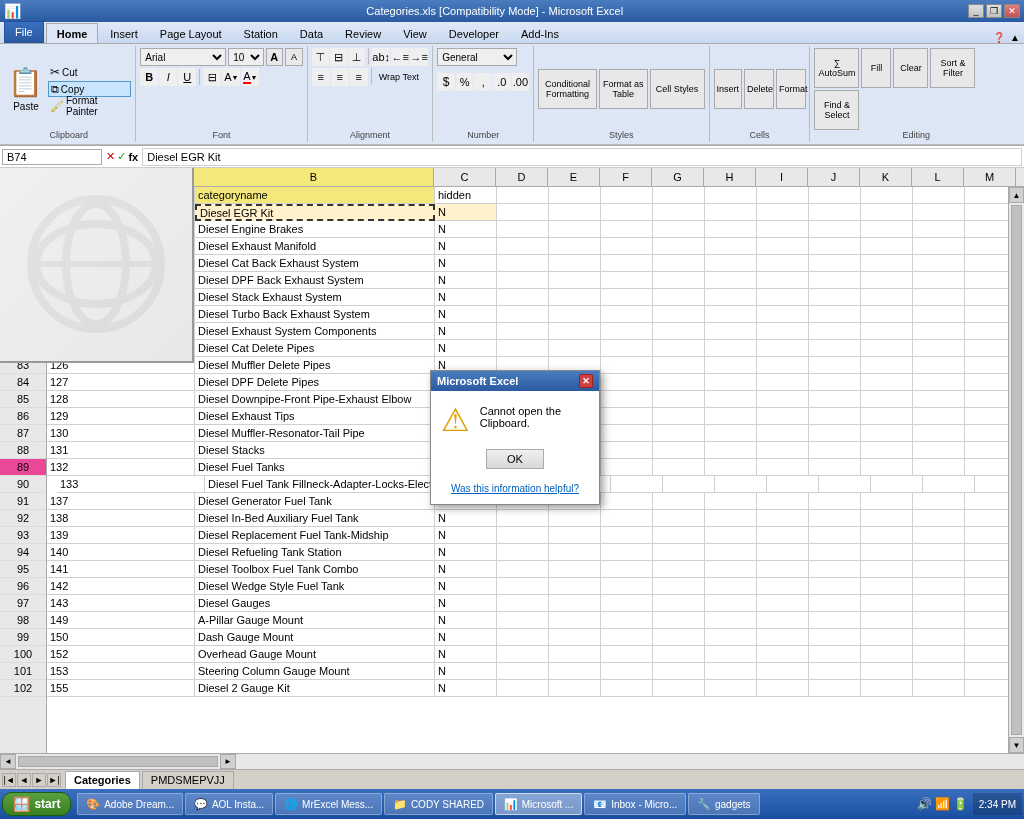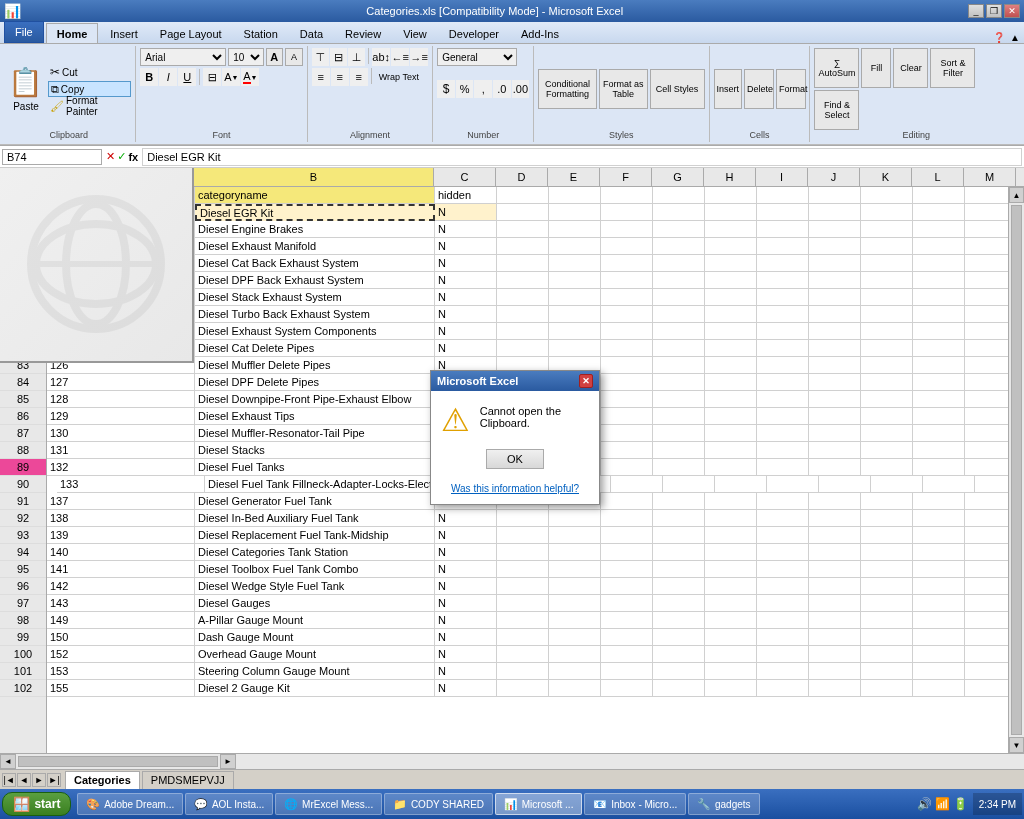--- a/index.html
+++ b/index.html
@@ -224,21 +224,21 @@
               <button class="format-btn">≡</button>
               <button class="format-btn">≡</button>
               <div style="width:1px;background:#bbb;margin:0 2px;height:16px;"></div>
               <button style="font-size:9px;padding:1px 3px;border:1px solid transparent;cursor:pointer;background:transparent;">Wrap Text</button>
             </div>
           </div>
           <div style="font-size:9px;color:#444;text-align:center;">Alignment</div>
         </div>
 
         <div style="display:flex; flex-direction:column; border-right:1px solid #bbb; padding:2px 4px; min-width:90px;">
-          <div style="display:flex; flex-direction:column; gap:14px; flex:1;">
+          <div style="display:flex; flex-direction:column; gap:7px; flex:1;">
             <div>
               <select style="width:80px;height:18px;font-size:10px;border:1px solid #aaa;">
                 <option>General</option>
               </select>
             </div>
             <div style="display:flex; align-items:center; gap:1px; font-size:11px;">
               <button class="format-btn" style="font-size:12px;">$</button>
               <button class="format-btn" style="font-size:11px;">%</button>
               <button class="format-btn" style="font-size:11px;">,</button>
               <button class="format-btn" style="font-size:11px;">.0</button>
@@ -669,21 +669,21 @@
                 <div style="border-right: 1px solid rgb(208, 208, 208); border-bottom: 1px solid rgb(208, 208, 208); font-size: 11px; padding: 1px 3px; white-space: nowrap; overflow: hidden; height: 17px; min-height: 17px; display: flex; align-items: center; width: 52px; min-width: 52px;"></div>
                 <div style="border-right: 1px solid rgb(208, 208, 208); border-bottom: 1px solid rgb(208, 208, 208); font-size: 11px; padding: 1px 3px; white-space: nowrap; overflow: hidden; height: 17px; min-height: 17px; display: flex; align-items: center; width: 52px; min-width: 52px;"></div>
                 <div style="border-right: 1px solid rgb(208, 208, 208); border-bottom: 1px solid rgb(208, 208, 208); font-size: 11px; padding: 1px 3px; white-space: nowrap; overflow: hidden; height: 17px; min-height: 17px; display: flex; align-items: center; width: 52px; min-width: 52px;"></div>
                 <div style="border-right: 1px solid rgb(208, 208, 208); border-bottom: 1px solid rgb(208, 208, 208); font-size: 11px; padding: 1px 3px; white-space: nowrap; overflow: hidden; height: 17px; min-height: 17px; display: flex; align-items: center; width: 52px; min-width: 52px;"></div>
                 <div style="border-right: 1px solid rgb(208, 208, 208); border-bottom: 1px solid rgb(208, 208, 208); font-size: 11px; padding: 1px 3px; white-space: nowrap; overflow: hidden; height: 17px; min-height: 17px; display: flex; align-items: center; width: 52px; min-width: 52px;"></div>
                 <div style="border-right: 1px solid rgb(208, 208, 208); border-bottom: 1px solid rgb(208, 208, 208); font-size: 11px; padding: 1px 3px; white-space: nowrap; overflow: hidden; height: 17px; min-height: 17px; display: flex; align-items: center; width: 52px; min-width: 52px;"></div>
                 <div style="border-right: 1px solid rgb(208, 208, 208); border-bottom: 1px solid rgb(208, 208, 208); font-size: 11px; padding: 1px 3px; white-space: nowrap; overflow: hidden; height: 17px; min-height: 17px; display: flex; align-items: center; width: 52px; min-width: 52px;"></div>
               </div>
               <div style="display: flex; height: 17px;">
                 <div style="border-right: 1px solid rgb(208, 208, 208); border-bottom: 1px solid rgb(208, 208, 208); font-size: 11px; padding: 1px 3px; white-space: nowrap; overflow: hidden; height: 17px; min-height: 17px; display: flex; align-items: center; width: 148px; min-width: 148px;">140</div>
-                <div style="border-right: 1px solid rgb(208, 208, 208); border-bottom: 1px solid rgb(208, 208, 208); font-size: 11px; padding: 1px 3px; white-space: nowrap; overflow: hidden; height: 17px; min-height: 17px; display: flex; align-items: center; width: 240px; min-width: 240px;">Diesel Categories Tank Station</div>
+                <div style="border-right: 1px solid rgb(208, 208, 208); border-bottom: 1px solid rgb(208, 208, 208); font-size: 11px; padding: 1px 3px; white-space: nowrap; overflow: hidden; height: 17px; min-height: 17px; display: flex; align-items: center; width: 240px; min-width: 240px;">Diesel Refueling Tank Station</div>
                 <div style="border-right: 1px solid rgb(208, 208, 208); border-bottom: 1px solid rgb(208, 208, 208); font-size: 11px; padding: 1px 3px; white-space: nowrap; overflow: hidden; height: 17px; min-height: 17px; display: flex; align-items: center; width: 62px; min-width: 62px;">N</div>
                 <div style="border-right: 1px solid rgb(208, 208, 208); border-bottom: 1px solid rgb(208, 208, 208); font-size: 11px; padding: 1px 3px; white-space: nowrap; overflow: hidden; height: 17px; min-height: 17px; display: flex; align-items: center; width: 52px; min-width: 52px;"></div>
                 <div style="border-right: 1px solid rgb(208, 208, 208); border-bottom: 1px solid rgb(208, 208, 208); font-size: 11px; padding: 1px 3px; white-space: nowrap; overflow: hidden; height: 17px; min-height: 17px; display: flex; align-items: center; width: 52px; min-width: 52px;"></div>
                 <div style="border-right: 1px solid rgb(208, 208, 208); border-bottom: 1px solid rgb(208, 208, 208); font-size: 11px; padding: 1px 3px; white-space: nowrap; overflow: hidden; height: 17px; min-height: 17px; display: flex; align-items: center; width: 52px; min-width: 52px;"></div>
                 <div style="border-right: 1px solid rgb(208, 208, 208); border-bottom: 1px solid rgb(208, 208, 208); font-size: 11px; padding: 1px 3px; white-space: nowrap; overflow: hidden; height: 17px; min-height: 17px; display: flex; align-items: center; width: 52px; min-width: 52px;"></div>
                 <div style="border-right: 1px solid rgb(208, 208, 208); border-bottom: 1px solid rgb(208, 208, 208); font-size: 11px; padding: 1px 3px; white-space: nowrap; overflow: hidden; height: 17px; min-height: 17px; display: flex; align-items: center; width: 52px; min-width: 52px;"></div>
                 <div style="border-right: 1px solid rgb(208, 208, 208); border-bottom: 1px solid rgb(208, 208, 208); font-size: 11px; padding: 1px 3px; white-space: nowrap; overflow: hidden; height: 17px; min-height: 17px; display: flex; align-items: center; width: 52px; min-width: 52px;"></div>
                 <div style="border-right: 1px solid rgb(208, 208, 208); border-bottom: 1px solid rgb(208, 208, 208); font-size: 11px; padding: 1px 3px; white-space: nowrap; overflow: hidden; height: 17px; min-height: 17px; display: flex; align-items: center; width: 52px; min-width: 52px;"></div>
                 <div style="border-right: 1px solid rgb(208, 208, 208); border-bottom: 1px solid rgb(208, 208, 208); font-size: 11px; padding: 1px 3px; white-space: nowrap; overflow: hidden; height: 17px; min-height: 17px; display: flex; align-items: center; width: 52px; min-width: 52px;"></div>
                 <div style="border-right: 1px solid rgb(208, 208, 208); border-bottom: 1px solid rgb(208, 208, 208); font-size: 11px; padding: 1px 3px; white-space: nowrap; overflow: hidden; height: 17px; min-height: 17px; display: flex; align-items: center; width: 52px; min-width: 52px;"></div>

